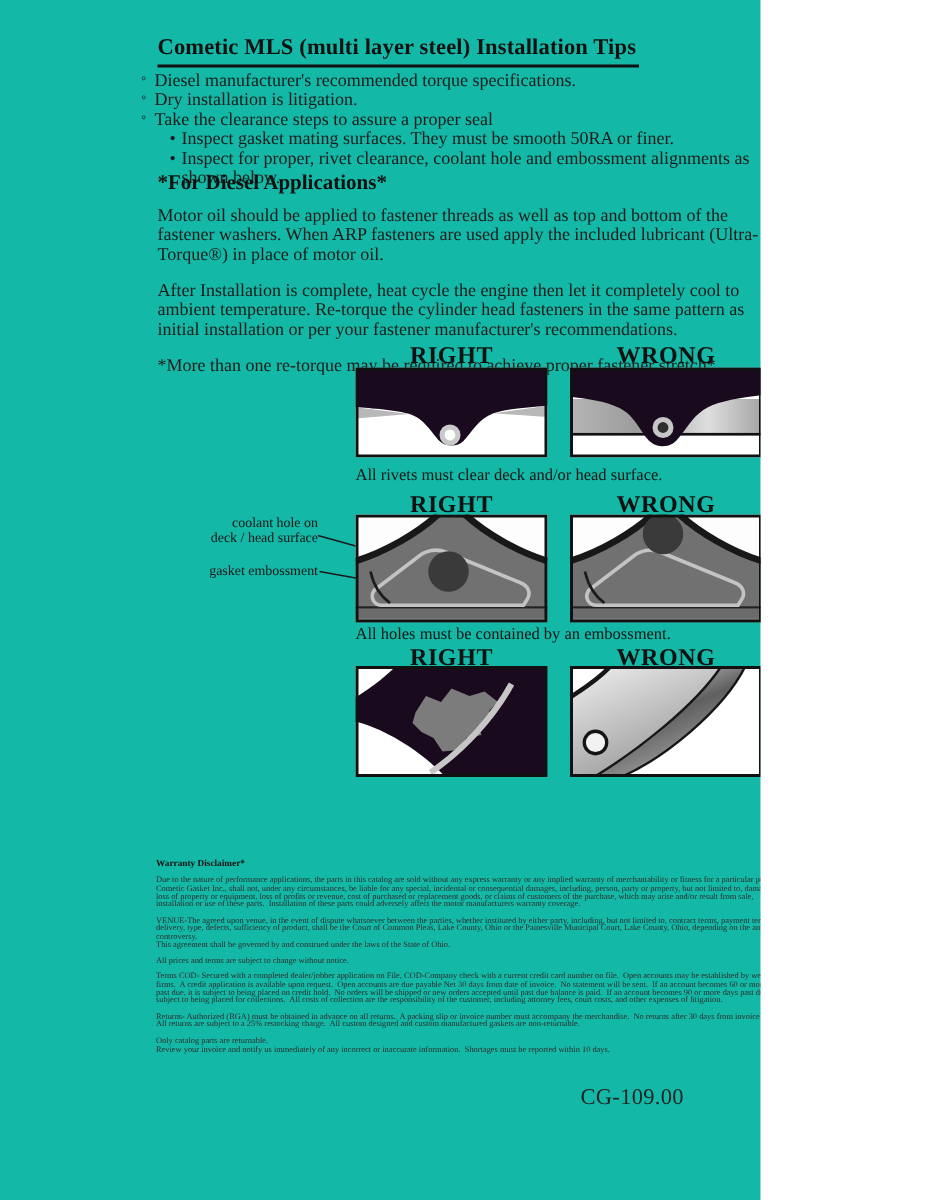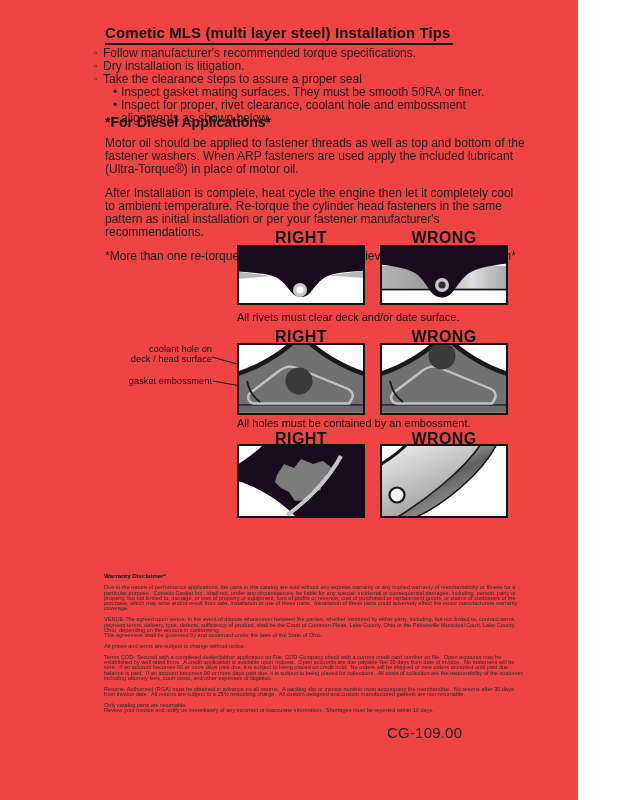--- a/index.html
+++ b/index.html
@@ -1,17 +1,17 @@
 <!DOCTYPE html>
 <html><head>
 <meta charset="utf-8">
 <style>
   html,body { margin:0; padding:0; background:#ffffff; }
-  .page { position:relative; width:578px; height:800px; background:#ef4444;
-          font-family:Liberation Sans, sans-serif; color:#1b1b1b; overflow:hidden; }
+  .page { position:relative; width:507px; height:800px; background:#14b8a6;
+          font-family:Liberation Serif, serif; color:#1b1b1b; overflow:hidden; }
 
   .title { position:absolute; left:105px; top:24px; margin:0; font-size:15px; font-weight:700;
            color:#111; border-bottom:2px solid #111; padding:0 2px 2px 0; letter-spacing:0.1px;
            display:inline-block; }
 
   .bullets { position:absolute; left:94px; top:47px; width:428px; font-size:12px; line-height:12.9px; }
   .li { display:flex; }
   .mk1 { width:9px; font-size:10px; flex:0 0 9px; }
   .mk2 { width:8px; font-size:12px; flex:0 0 8px; }
   .l2 { padding-left:19px; }
@@ -38,21 +38,21 @@
 </head>
 <body>
 
 <div class="page">
 
   <h1 class="title">Cometic MLS (multi layer steel) Installation Tips</h1>
 
   <div class="bullets">
     <div class="li l1">
         <span class="mk1">◦</span>
-        <span>Follow manufacturer's recommended torque specifications.</span>
+        <span>Diesel manufacturer's recommended torque specifications.</span>
       </div>
     <div class="li l1">
         <span class="mk1">◦</span>
         <span>Dry installation is litigation.</span>
       </div>
     <div class="li l1">
         <span class="mk1">◦</span>
         <span>Take the clearance steps to assure a proper seal</span>
       </div>
     <div class="li l2">
@@ -96,21 +96,21 @@
     </defs>
     <rect x="0" y="0" width="128" height="60" fill="#ffffff"></rect>
     <rect x="0" y="21" width="128" height="22.6" fill="url(#g1)"></rect>
     <rect x="0" y="43.6" width="128" height="1.8" fill="#111111"></rect>
     <path d="M0,0 H128 V18.5 C114,20 100,22.5 92,26.5 C83,31 79,39 74,45 C70,50.5 67,52.5 61.5,52.5 C56,52.5 52,49 48.5,43.5 C44,36.5 40,30.5 33,27 C24,22.5 10,20.5 0,19.5 Z" fill="#190a1e"></path>
     <circle cx="62" cy="40" r="7" fill="#c6c6c6"></circle>
     <circle cx="62" cy="40" r="3.6" fill="#2e2e2e"></circle>
     <rect x="1" y="1" width="126" height="58" fill="none" stroke="#111111" stroke-width="2"></rect>
   </svg>
 
-  <div class="dcap" style="left:237px; top:311px;">All rivets must clear deck and/or date surface.</div>
+  <div class="dcap" style="left:237px; top:311px;">All rivets must clear deck and/or head surface.</div>
 
   <div class="dlabel" style="left:237px; top:328px;">RIGHT</div>
   <div class="dlabel" style="left:380px; top:328px;">WRONG</div>
 
   <div class="slab" style="left:102px; top:344px;text-align:right;">
     <div>coolant hole on</div>
     <div>deck / head surface</div>
   </div>
   <div class="slab" style="left:102px; top:376px;">gasket embossment</div>
 

